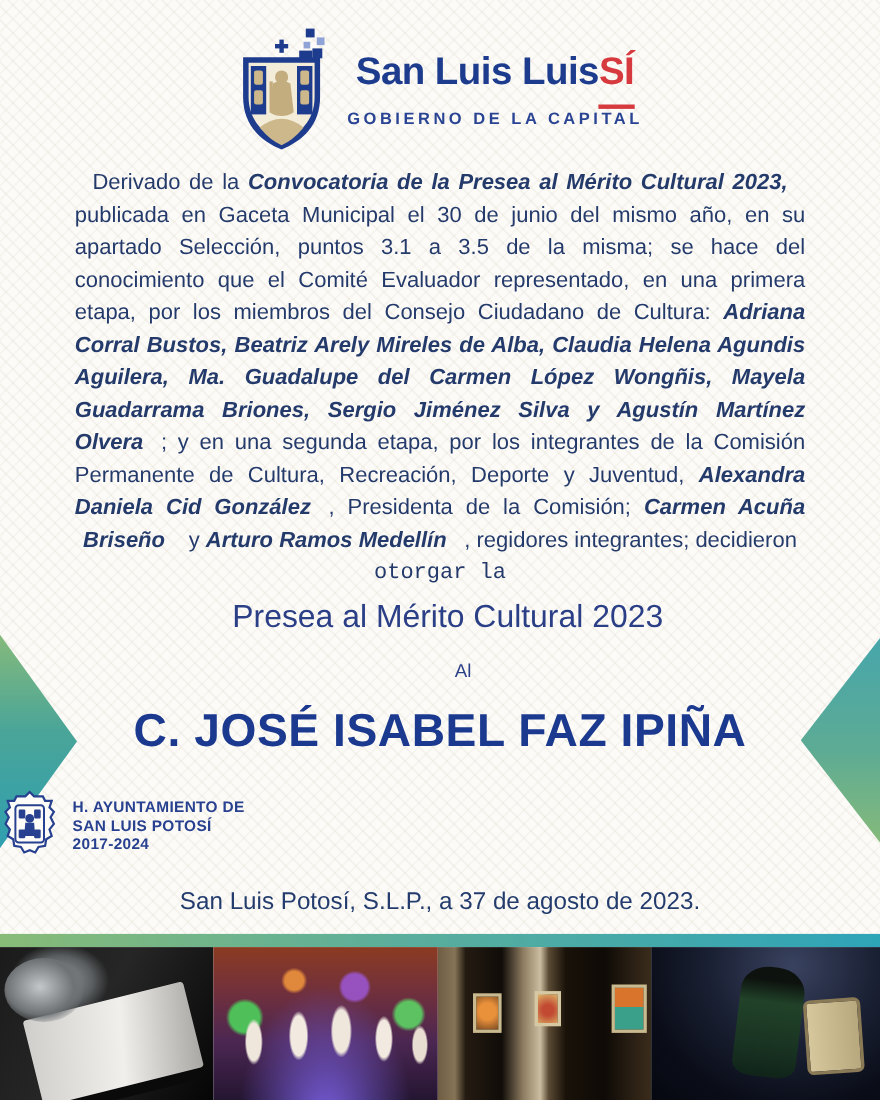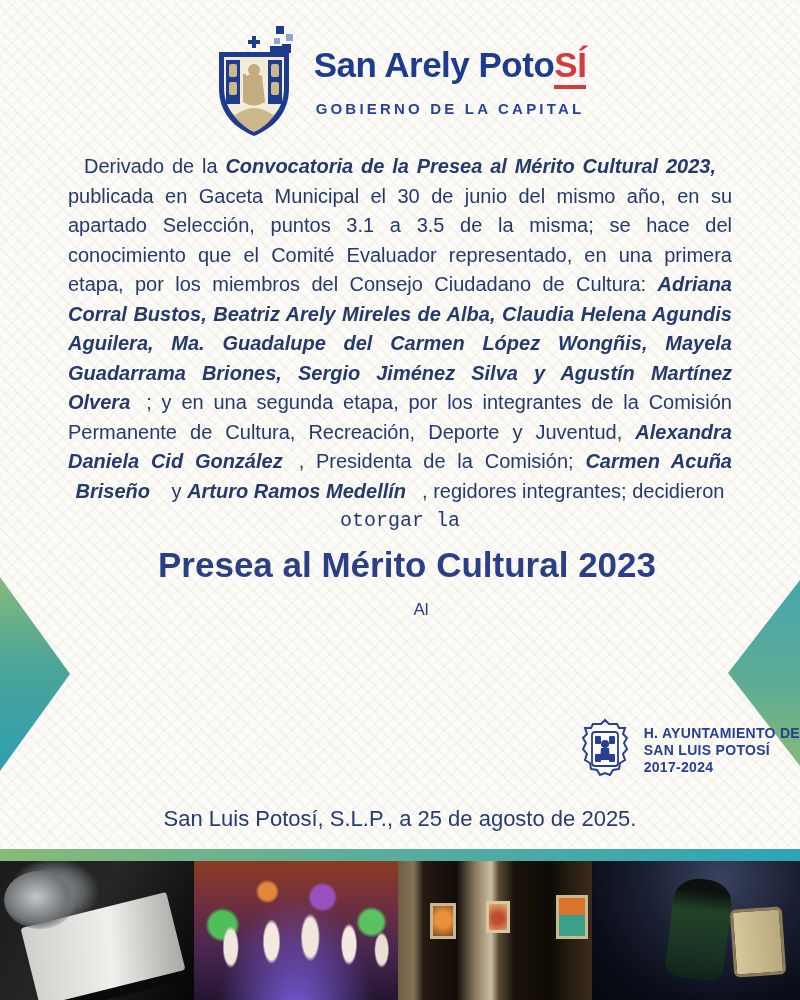--- a/index.html
+++ b/index.html
@@ -10,41 +10,41 @@
     background-image:
       repeating-linear-gradient(45deg, rgba(210,200,180,0.16) 0 2px, transparent 2px 9px),
       repeating-linear-gradient(-45deg, rgba(210,200,180,0.11) 0 2px, transparent 2px 9px);
     overflow:hidden;
     font-family:"Liberation Sans", sans-serif;
   }
   
   .logo-block { position:absolute; top:24px; left:0; right:0; display:flex; justify-content:center; align-items:center; gap:14px; }
   .logo-text { display:flex; flex-direction:column; align-items:center; }
   .logo-title { font-size:35px; font-weight:bold; color:#1e3c8e; letter-spacing:-0.5px; line-height:1.05; }
-  .logo-title .suffix { color:#d63a3f; border-bottom:4px solid #d63a3f; padding-bottom:1px; }
+  .logo-title .suffix { color:#d63a3f; border-bottom:4px solid #d63a3f; padding-bottom:11px; }
   .logo-tagline { margin-top:16px; font-size:15px; font-weight:600; color:#2a4494; letter-spacing:3.2px; }
   
   .paragraph-wrap { position:absolute; top:152px; left:68px; width:664px; color:#233a6b; }
   .body-paragraph { font-size:20px; line-height:29.5px; text-align:justify; text-align-last:center; }
   .seg-regular { font-weight:normal; font-style:normal;margin-left:16px; }
   .seg-bold-italic { font-weight:bold; font-style:italic; }
   .closing-line { font-size:20px; line-height:29.5px; text-align:center;font-family:Liberation Mono, monospace; }
   
-  .presea-heading { position:absolute; top:545px; left:0; right:0; text-align:center; font-size:35px; font-weight:bold; color:#2b3f87;padding-left:14px; }
+  .presea-heading { position:absolute; top:545px; left:0; right:0; text-align:center; font-size:29px; font-weight:normal; color:#2b3f87;padding-left:14px; }
   .al-line { position:absolute; top:600px; left:0; right:0; text-align:center; font-size:17px; color:#2b3f87;margin-left:42px; }
   .recipient-name { position:absolute; top:640px; left:0; right:0; text-align:center; font-size:42px; font-weight:800; letter-spacing:0.5px; color:#1b3a8f; }
   
   .tri-left { position:absolute; left:0; top:577px; width:70px; height:194px;
     background:linear-gradient(180deg,#85ba7b 0%,#4aa598 45%,#2f9fb0 100%);
     clip-path:polygon(0 0, 100% 50%, 0 100%); }
   .tri-right { position:absolute; right:0; top:580px; width:72px; height:186px;
     background:linear-gradient(180deg,#47a6ab 0%,#5dab94 55%,#85ba7a 100%);
     clip-path:polygon(100% 0, 0 50%, 100% 100%); }
   
-  .seal-block { position:absolute; top:718px; left:0; right:0; display:flex; justify-content:flex-end; align-items:center; gap:12px; }
+  .seal-block { position:absolute; top:718px; left:0; right:0; display:flex; justify-content:flex-start; align-items:center; gap:12px; }
   .seal-text { display:flex; flex-direction:column; color:#27408f; font-weight:bold; font-size:14px; line-height:17px; letter-spacing:0.3px; }
   
   .date-line { position:absolute; top:806px; left:0; right:0; text-align:center; font-size:22px; color:#233c6d; }
   
   .gradient-bar { position:absolute; left:0; top:849px; width:800px; height:12px;
     background:linear-gradient(90deg,#88bb77 0%,#5bae9b 45%,#2ea4b8 100%); }
   .photos { position:absolute; left:0; top:861px; width:800px; height:139px; display:flex; }
   .photo { position:relative; height:139px; overflow:hidden; }
   .photo-1 { width:194px; background:
       radial-gradient(ellipse 60px 45px at 28% 22%, #9aa0a3 0%, #5a5e60 50%, rgba(0,0,0,0) 75%),
@@ -112,32 +112,33 @@
       <rect x="57" y="40" width="8" height="13" rx="2" fill="#cdb88c"></rect>
       <rect x="57" y="58" width="8" height="13" rx="2" fill="#cdb88c"></rect>
 
       <path d="M20 92 q20 -16 40 0 q-10 12 -20 16 q-10 -4 -20 -16 z" fill="#cdb88c"></path>
 
       <circle cx="40" cy="46" r="6" fill="#c3ad7e"></circle>
       <path d="M32 52 q8 -5 16 0 l3 26 q-11 7 -22 0 z" fill="#c3ad7e"></path>
       <rect x="29" y="50" width="3" height="26" fill="#c3ad7e"></rect>
     </svg>
     <div class="logo-text">
-      <div class="logo-title"><span>San Arely Poto</span><span class="suffix">SÍ</span></div>
+      <div class="logo-title"><span>San Luis Luis</span><span class="suffix">SÍ</span></div>
       <div class="logo-tagline">GOBIERNO DE LA CAPITAL</div>
     </div>
   </header>
 
   <section class="paragraph-wrap">
     <p class="body-paragraph"><span class="seg-regular">Derivado de la </span><span class="seg-bold-italic">Convocatoria de la Presea al Mérito Cultural 2023,</span><span class="seg-regular"> publicada en Gaceta Municipal el 30 de junio del mismo año, en su apartado Selección, puntos 3.1 a 3.5 de la misma; se hace del conocimiento que el Comité Evaluador representado, en una primera etapa, por los miembros del Consejo Ciudadano de Cultura: </span><span class="seg-bold-italic">Adriana Corral Bustos, Beatriz Arely Mireles de Alba, Claudia Helena Agundis Aguilera, Ma. Guadalupe del Carmen López Wongñis, Mayela Guadarrama Briones, Sergio Jiménez Silva y Agustín Martínez Olvera</span><span class="seg-regular">; y en una segunda etapa, por los integrantes de la Comisión Permanente de Cultura, Recreación, Deporte y Juventud, </span><span class="seg-bold-italic">Alexandra Daniela Cid González</span><span class="seg-regular">, Presidenta de la Comisión; </span><span class="seg-bold-italic">Carmen Acuña Briseño</span><span class="seg-regular"> y </span><span class="seg-bold-italic">Arturo Ramos Medellín</span><span class="seg-regular">, regidores integrantes; decidieron</span></p>
     <div class="closing-line">otorgar la</div>
   </section>
 
   <h1 class="presea-heading">Presea al Mérito Cultural 2023</h1>
   <div class="al-line">Al</div>
+  <h2 class="recipient-name">C. JOSÉ ISABEL FAZ IPIÑA</h2>
 
   <div class="tri-left"></div>
   <div class="tri-right"></div>
 
   <div class="seal-block">
     <svg width="54" height="64" viewBox="0 0 54 64">
       <path d="M27 2 l4 4 h8 l2 4 h6 l-2 6 l4 4 l-3 5 l3 6 l-4 5 l2 6 l-5 3 l-1 6 l-6 1 l-3 5 l-5 -2 l-5 2 l-3 -5 l-6 -1 l-1 -6 l-5 -3 l2 -6 l-4 -5 l3 -6 l-3 -5 l4 -4 l-2 -6 h6 l2 -4 h8 z" fill="#fdfcf8" stroke="#27408f" stroke-width="2"></path>
       <rect x="14" y="14" width="26" height="34" rx="3" fill="none" stroke="#27408f" stroke-width="1.8"></rect>
       <rect x="17" y="18" width="6" height="8" rx="1" fill="#27408f"></rect>
       <rect x="31" y="18" width="6" height="8" rx="1" fill="#27408f"></rect>
@@ -146,21 +147,21 @@
       <circle cx="27" cy="26" r="4" fill="#27408f"></circle>
       <path d="M23 30 h8 l1 12 h-10 z" fill="#27408f"></path>
     </svg>
     <div class="seal-text">
       <span>H. AYUNTAMIENTO DE</span>
       <span>SAN LUIS POTOSÍ</span>
       <span>2017-2024</span>
     </div>
   </div>
 
-  <div class="date-line">San Luis Potosí, S.L.P., a 25 de agosto de 2025.</div>
+  <div class="date-line">San Luis Potosí, S.L.P., a 37 de agosto de 2023.</div>
 
   <div class="gradient-bar"></div>
   <div class="photos">
     <div class="photo photo-1"></div>
     <div class="photo photo-2"></div>
     <div class="photo photo-3">
       <i class="art art-1"></i>
       <i class="art art-2"></i>
       <i class="art art-3"></i>
     </div>

